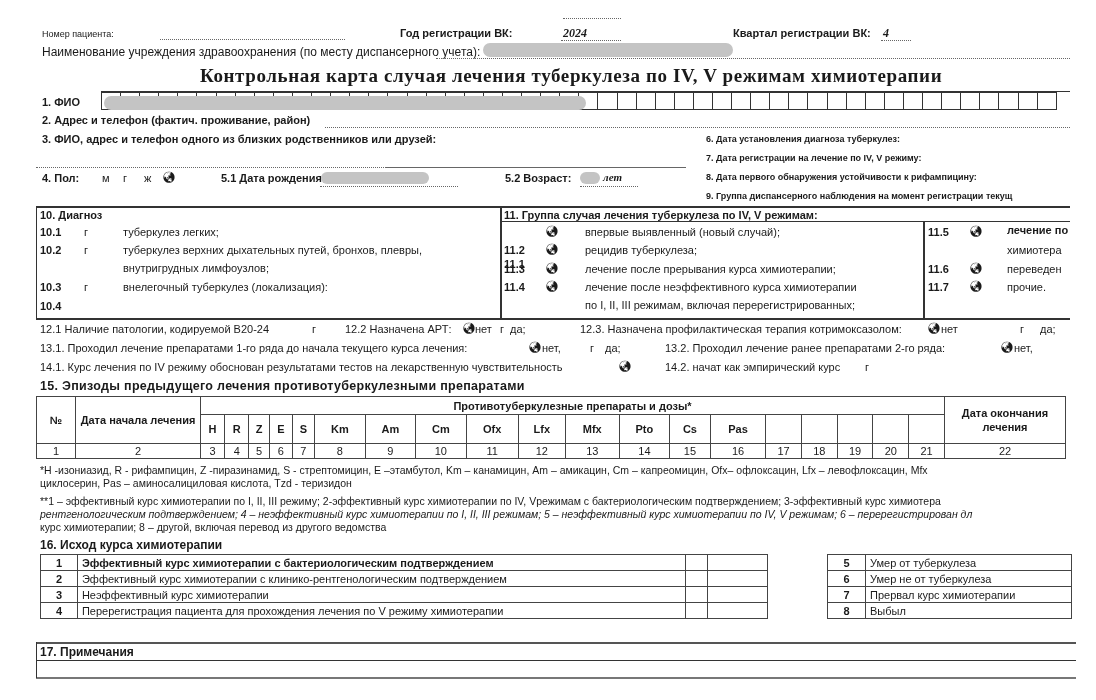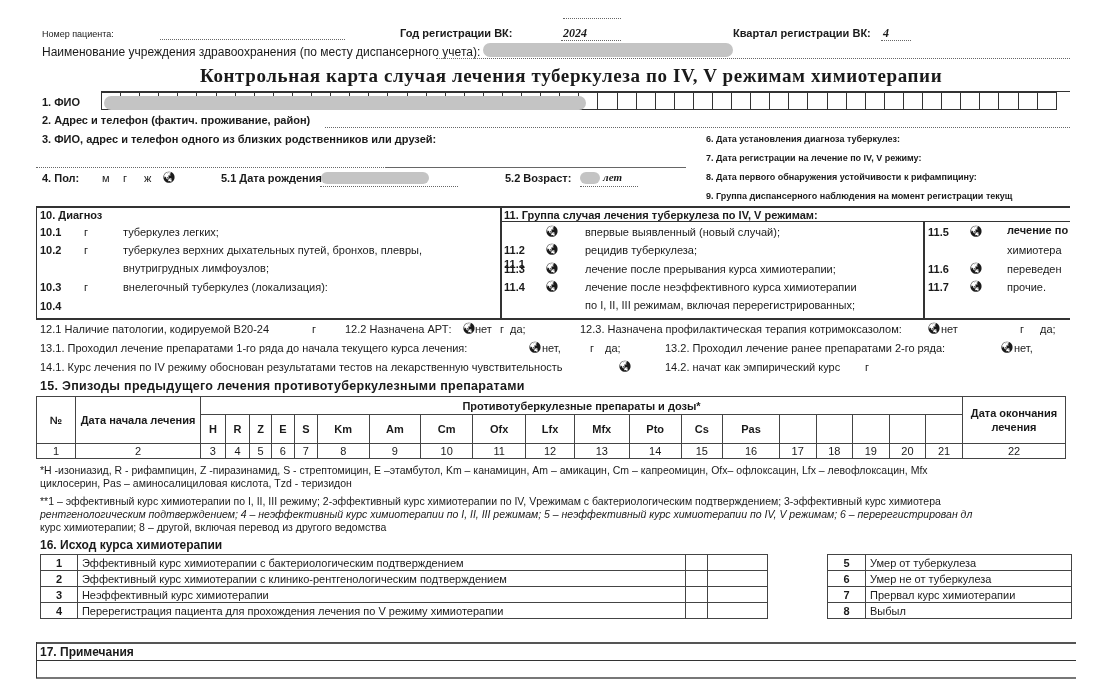--- a/index.html
+++ b/index.html
@@ -196,21 +196,21 @@
 <div class="abs" style="left:665px;top:361px;">14.2. начат как эмпирический курс</div>
 <div class="abs" style="left:865px;top:361px;">г</div>
 
 <div class="abs b" style="left:40px;top:379px;font-size:12.5px;letter-spacing:0.3px;">15. Эпизоды предыдущего лечения противотуберкулезными препаратами</div>
 <table class="t15" style="left:36px;top:396px;width:1030px;">
   <tbody>
       <tr style="height:18px;">
     <th rowspan="2" style="width:39px;">№</th>
     <th rowspan="2" style="width:125px;white-space:normal;line-height:14px;">Дата начала лечения</th>
     <th colspan="19" style="font-weight:bold;">Противотуберкулезные препараты и дозы*</th>
-    <th rowspan="2" style="width:103px;white-space:normal;line-height:14px;">Дата окончания лечения</th>
+    <th rowspan="2" style="width:121px;white-space:normal;line-height:14px;">Дата окончания лечения</th>
   </tr>
   <tr style="height:29px;" id="drug-row">
         <th>H</th>
         <th>R</th>
         <th>Z</th>
         <th>E</th>
         <th>S</th>
         <th>Km</th>
         <th>Am</th>
         <th>Cm</th>
@@ -257,21 +257,21 @@
 <div class="abs" style="left:40px;top:477px;font-size:10.5px;">циклосерин, Pas – аминосалициловая кислота, Tzd - теризидон</div>
 <div class="abs" style="left:40px;top:495px;font-size:10.5px;text-align:right;">**1 – эффективный курс химиотерапии по I, II, III режиму; 2-эффективный курс химиотерапии по IV, Vрежимам с бактериологическим подтверждением; 3-эффективный курс химиотера</div>
 <div class="abs" style="left:40px;top:508px;font-size:10.5px;font-style:italic;">рентгенологическим подтверждением; 4 – неэффективный курс химиотерапии по I, II, III режимам; 5 – неэффективный курс химиотерапии по IV, V режимам; 6 – перерегистрирован дл</div>
 <div class="abs" style="left:40px;top:521px;font-size:10.5px;">курс химиотерапии; 8 – другой, включая перевод из другого ведомства</div>
 
 <div class="abs b" style="left:40px;top:538px;font-size:12px;">16. Исход курса химиотерапии</div>
 <table class="t16" style="left:40px;top:554px;width:728px;">
   <tbody>
       <tr>
         <td class="num">1</td>
-        <td style="width:610px;">Эффективный курс химиотерапии с бактериологическим подтверждением</td>
+        <td style="width:610px;font-weight:bold;">Эффективный курс химиотерапии с бактериологическим подтверждением</td>
         <td style="width:22px;"></td>
         <td style="width:60px;"></td>
       </tr>
   <tr>
         <td class="num">2</td>
         <td>Эффективный курс химиотерапии с клинико-рентгенологическим подтверждением</td>
         <td></td>
         <td></td>
       </tr>
   <tr>

